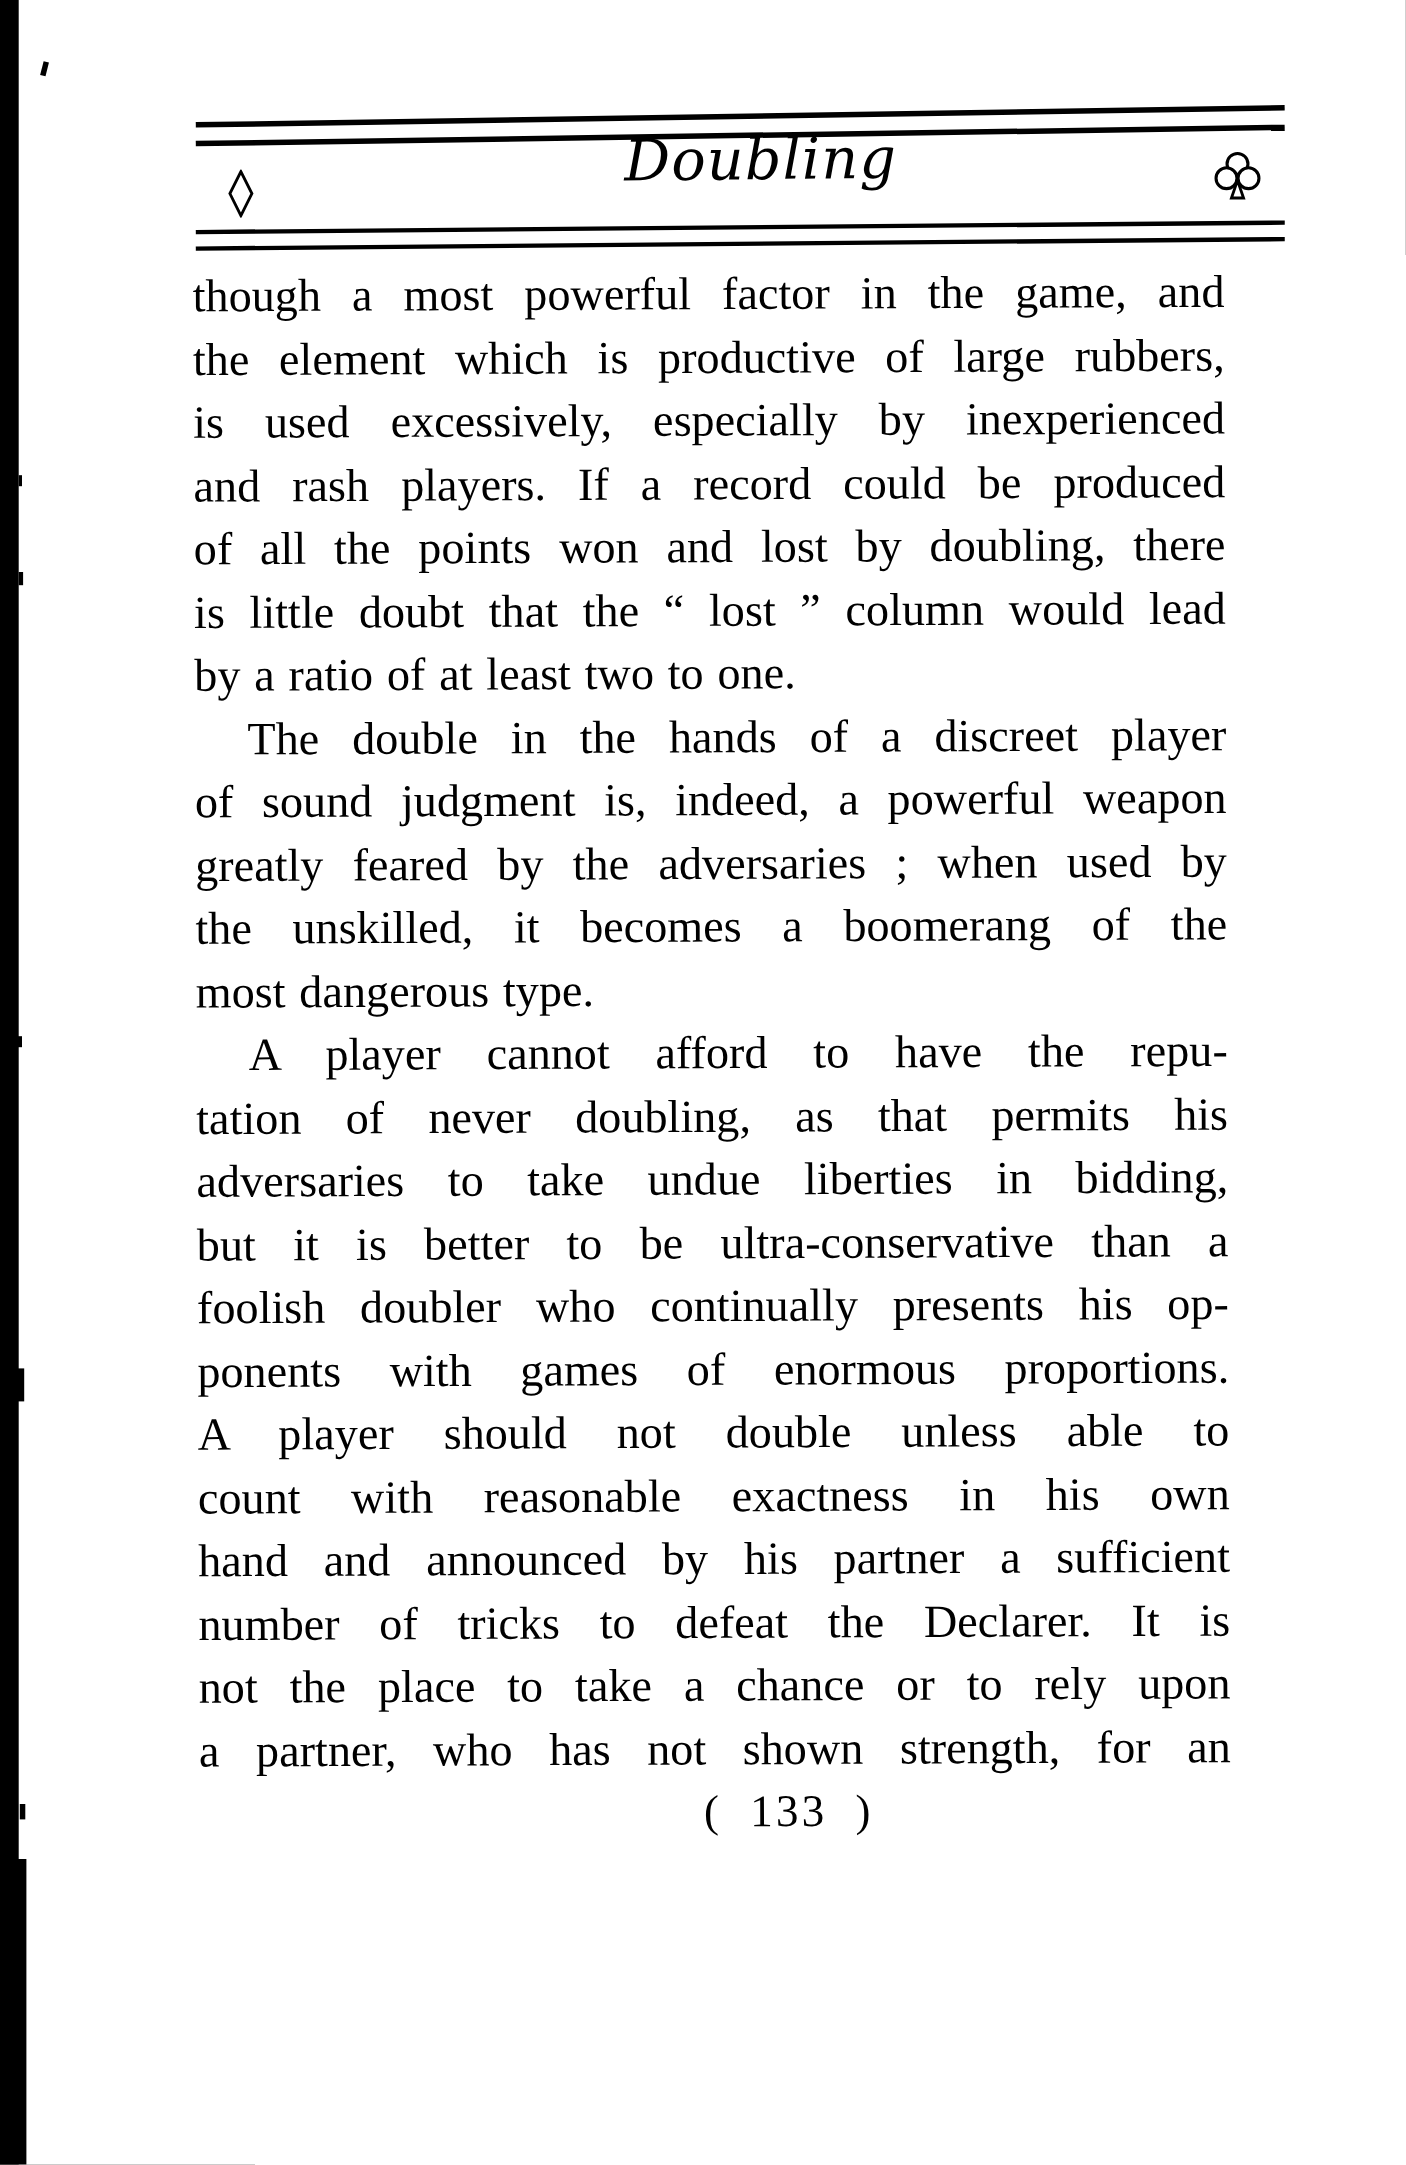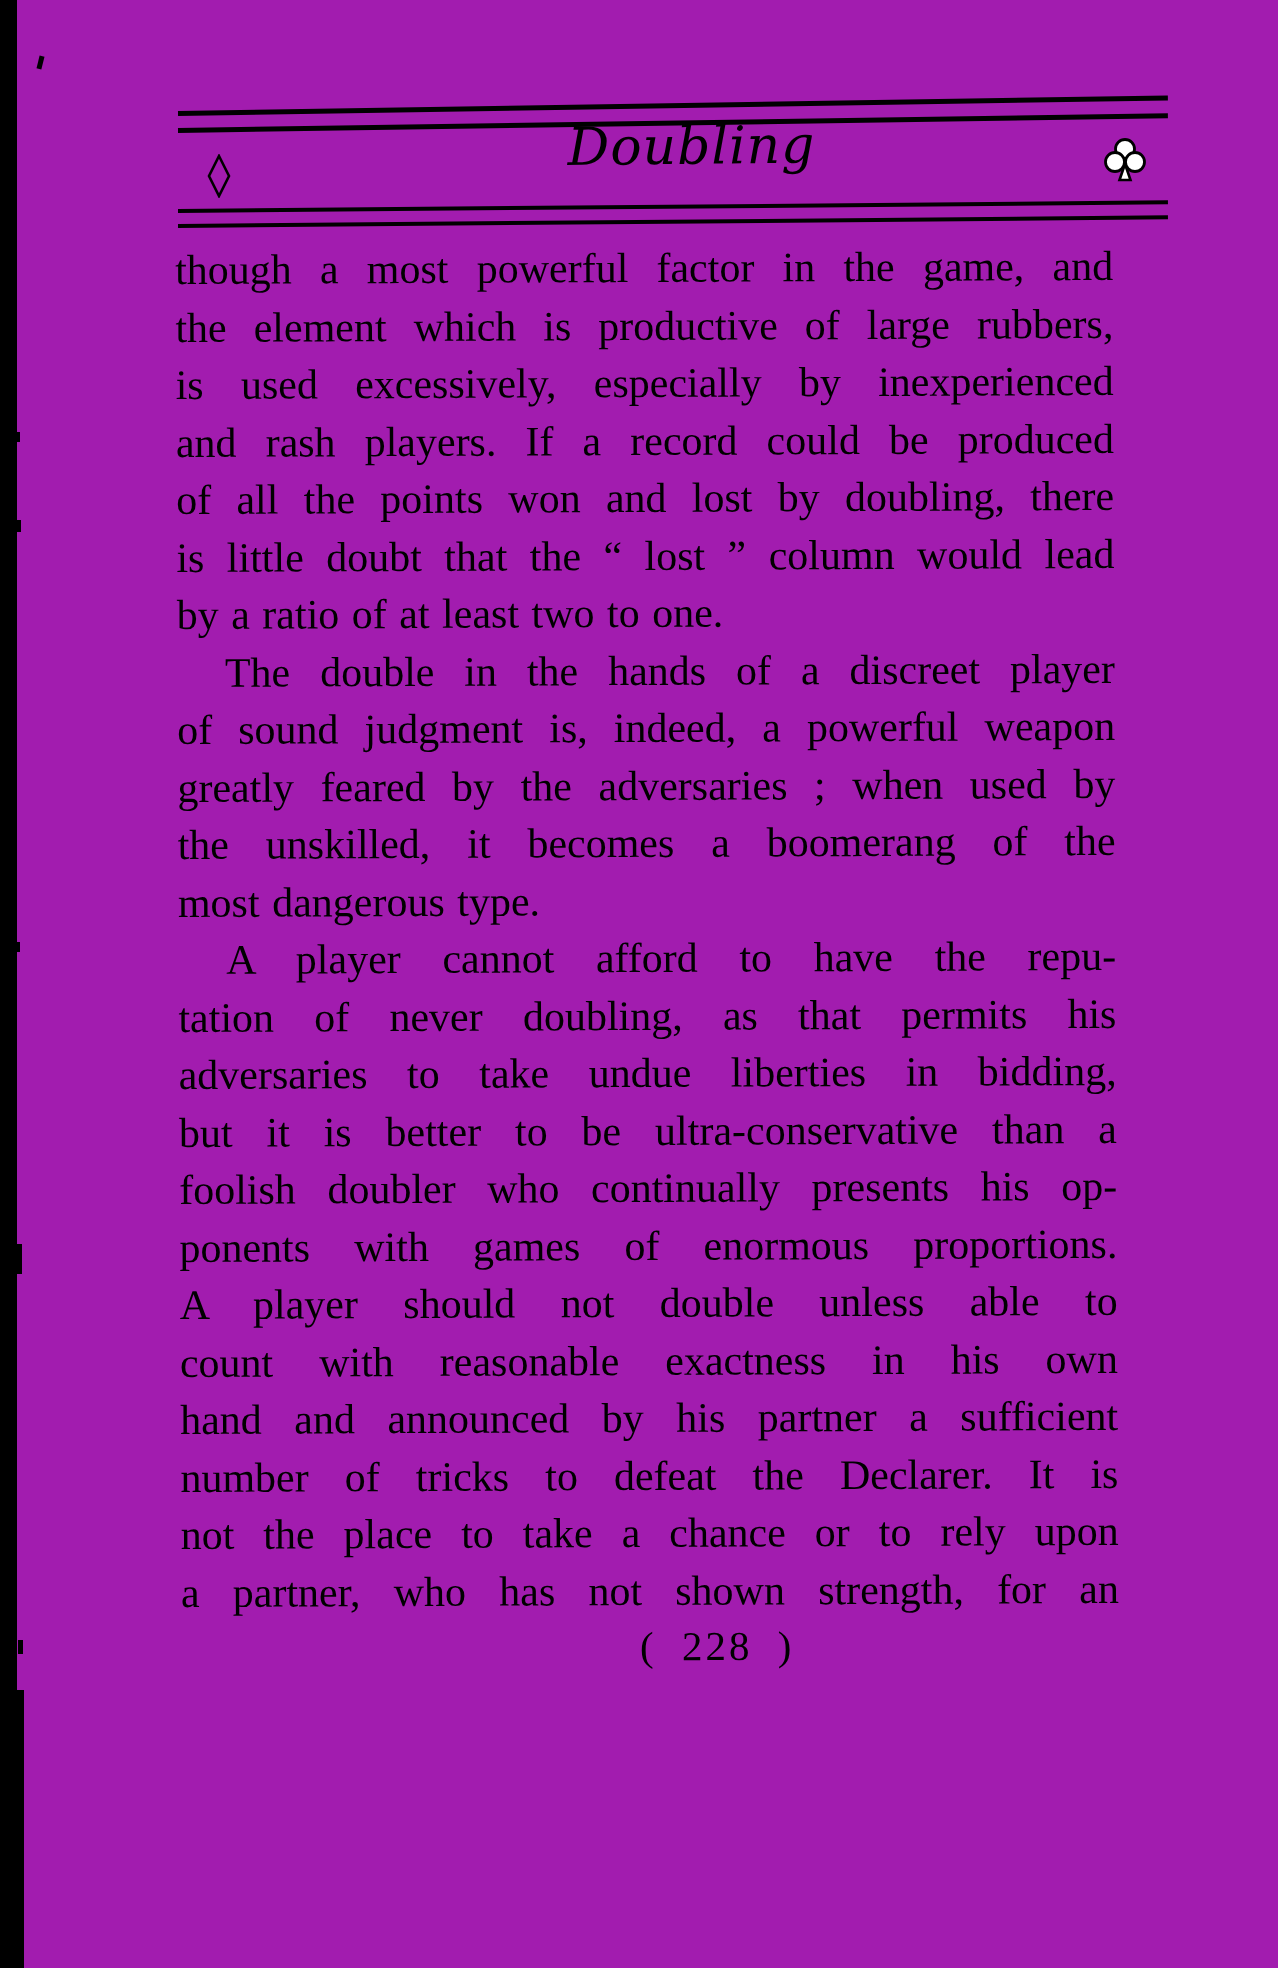--- a/index.html
+++ b/index.html
@@ -1,20 +1,20 @@
 <!DOCTYPE html>
 <html><head>
 <meta charset="utf-8">
 <style>
   html, body { margin: 0; padding: 0; background: #777; }
   .page {
     position: relative;
     width: 1278px;
     height: 1968px;
-    background: #a21caf;
+    background: #ffffff;
     overflow: hidden;
     font-family: "Liberation Serif", serif;
     color: #000000;
   }
 
   
   .left-bar {
     position: absolute;
     left: 0; top: 0;
     width: 17px; height: 1968px;
@@ -141,15 +141,15 @@
     <div class="line">foolish doubler who continually presents his op-</div>
     <div class="line">ponents with games of enormous proportions.</div>
     <div class="line">A player should not double unless able to</div>
     <div class="line">count with reasonable exactness in his own</div>
     <div class="line">hand and announced by his partner a sufficient</div>
     <div class="line">number of tricks to defeat the Declarer.  It is</div>
     <div class="line">not the place to take a chance or to rely upon</div>
     <div class="line">a partner, who has not shown strength, for an</div>
   </div>
 
-  <div class="page-number">( 228 )</div>
+  <div class="page-number">( 133 )</div>
 
 </div>
 
 </body></html>

